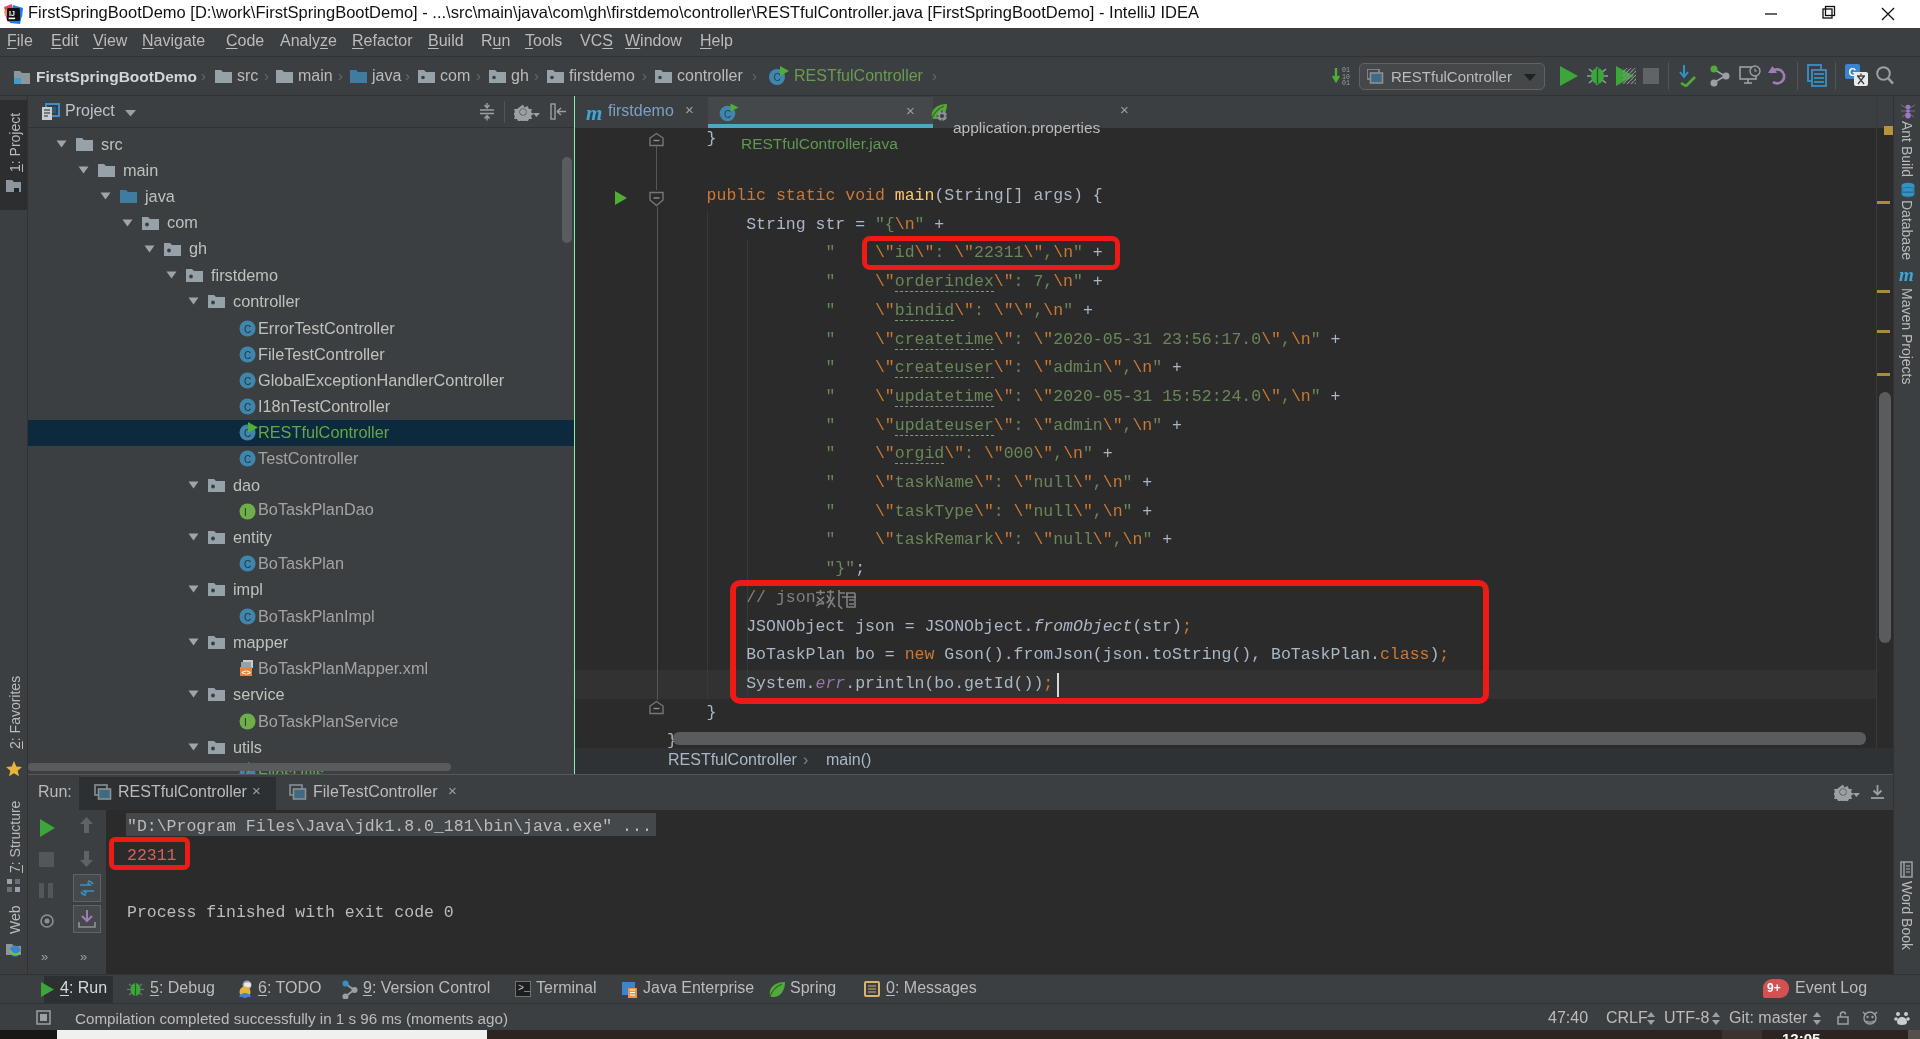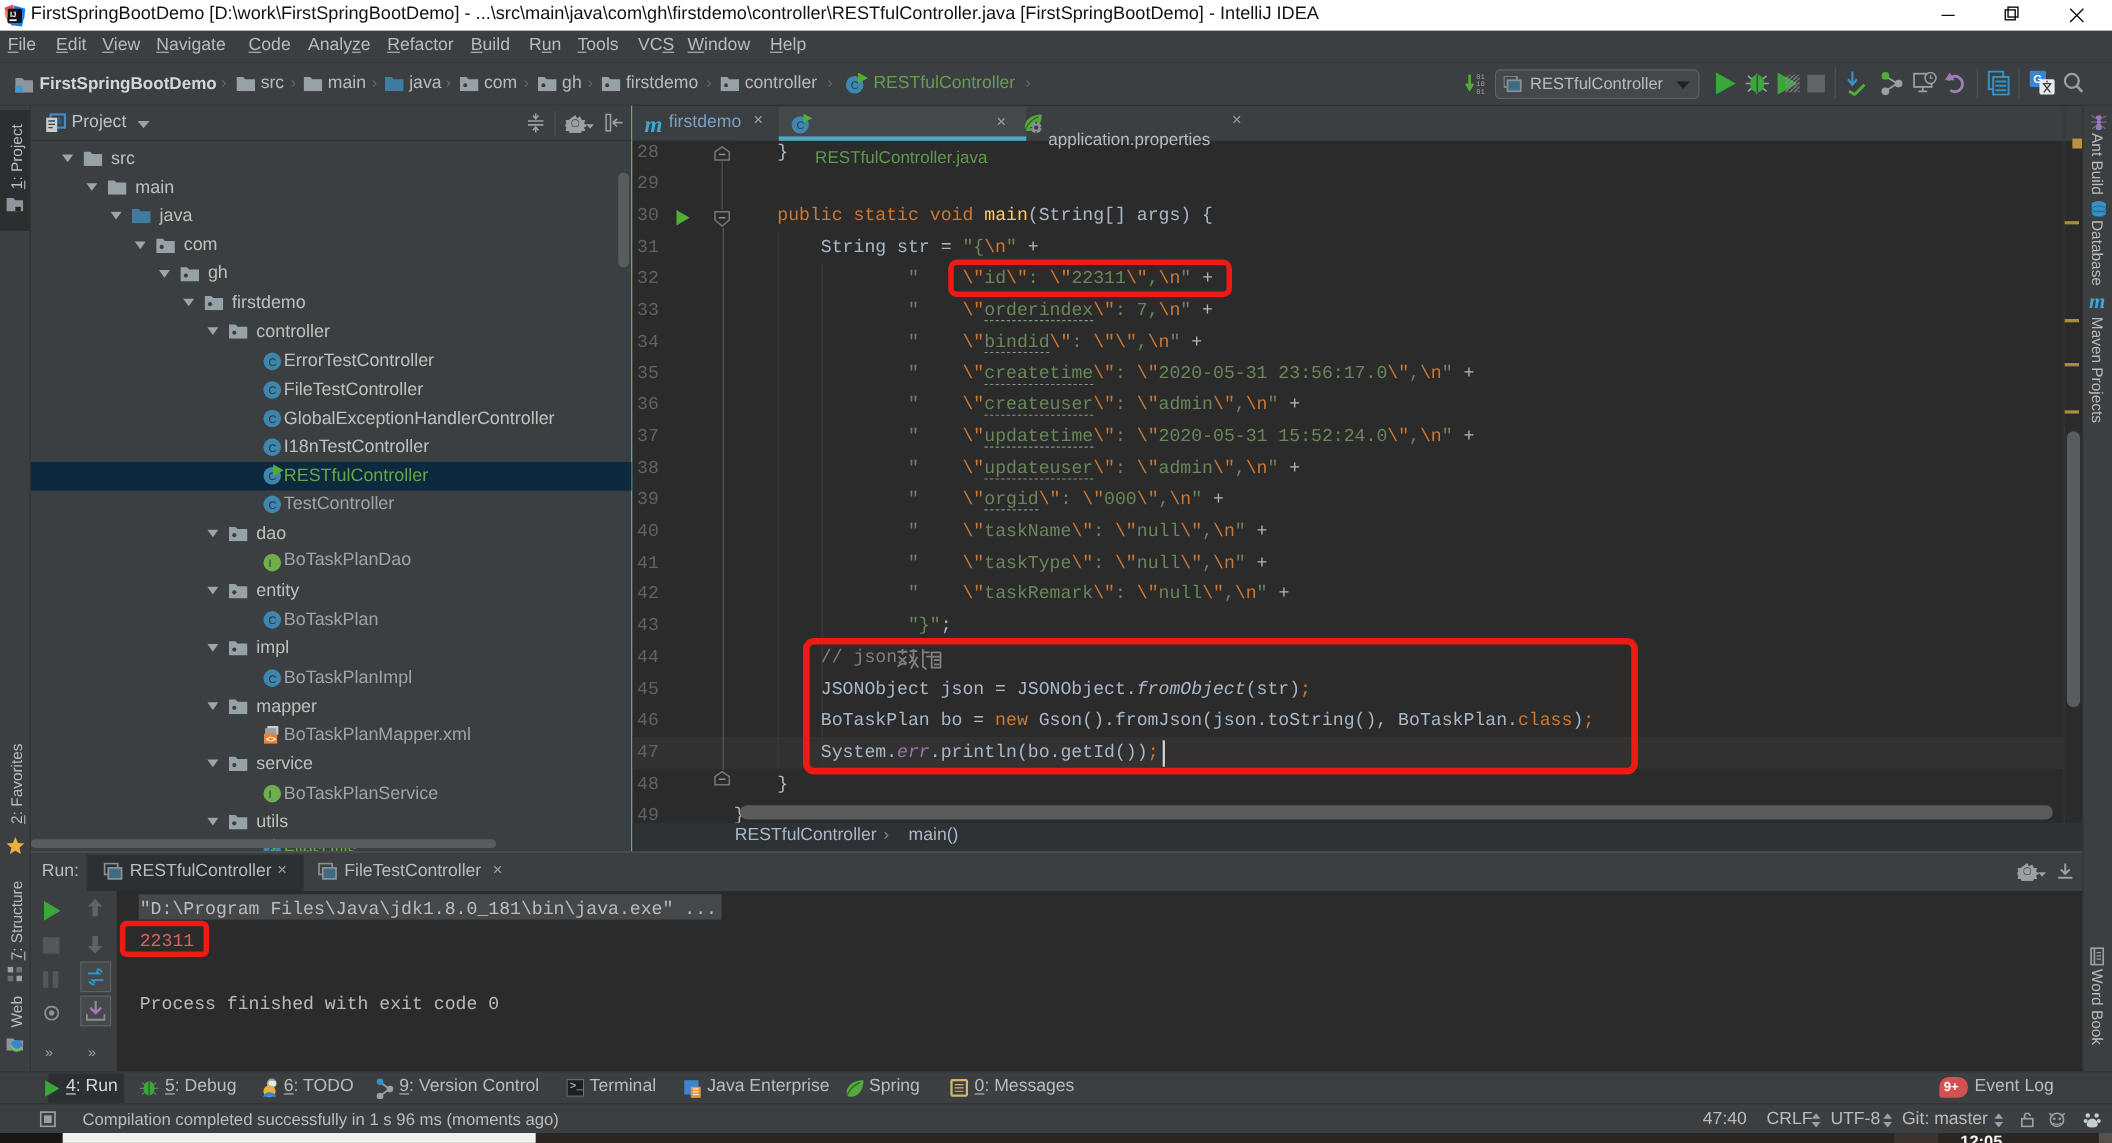--- a/index.html
+++ b/index.html
@@ -500,42 +500,20 @@
             <line x1="16.6" y1="14" x2="18.4" y2="14"></line>
           </g>
       </svg>
       <div class="abs ui" style="left:378px;top:23px;font-size:15.5px;">application.properties</div>
       <div class="abs" style="left:545px;top:5px;color:#9aa0a3;font-size:15px;">×</div>
     </div>
     <div id="gutter"></div>
     <div class="abs" style="left:0px;top:573.95px;width:1301px;height:28.7px;background:#323232;"></div>
     <div class="abs" style="left:131.8px;top:115px;width:1px;height:488px;background:#393939;"></div>
     <div class="abs" style="left:171.6px;top:143.5px;width:1px;height:459px;background:#393939;"></div>
-    <pre class="abs" style="left:4px;top:28.65px;width:20px;text-align:right;font-size:16.5px;line-height:28.7px;font-family:'Liberation Mono',monospace;color:#606366;">28
-29
-30
-31
-32
-33
-34
-35
-36
-37
-38
-39
-40
-41
-42
-43
-44
-45
-46
-47
-48
-49</pre>
     <svg class="abs" style="left:39px;top:94px;" width="14" height="16" viewBox="0 0 14 16">
         <polygon points="1,1 13,8 1,15" fill="#4fae33"></polygon>
       </svg>
     <div class="abs" style="left:81px;top:50px;width:1px;height:44px;background:#55585a;"></div>
     <div class="abs" style="left:81.5px;top:111px;width:1px;height:493px;background:#55585a;"></div>
     <svg class="abs" style="left:73px;top:36px;" width="17" height="15" viewBox="0 0 17 15">
       <path d="M2 13.5 V6 L8.5 1.5 L15 6 V13.5 z" fill="#2b2b2b" stroke="#73787b" stroke-width="1.4"></path>
       <line x1="5.5" y1="8.5" x2="11.5" y2="8.5" stroke="#8a9093" stroke-width="1.4"></line>
     </svg>
     <svg class="abs" style="left:73px;top:95px;" width="17" height="16" viewBox="0 0 17 16">

